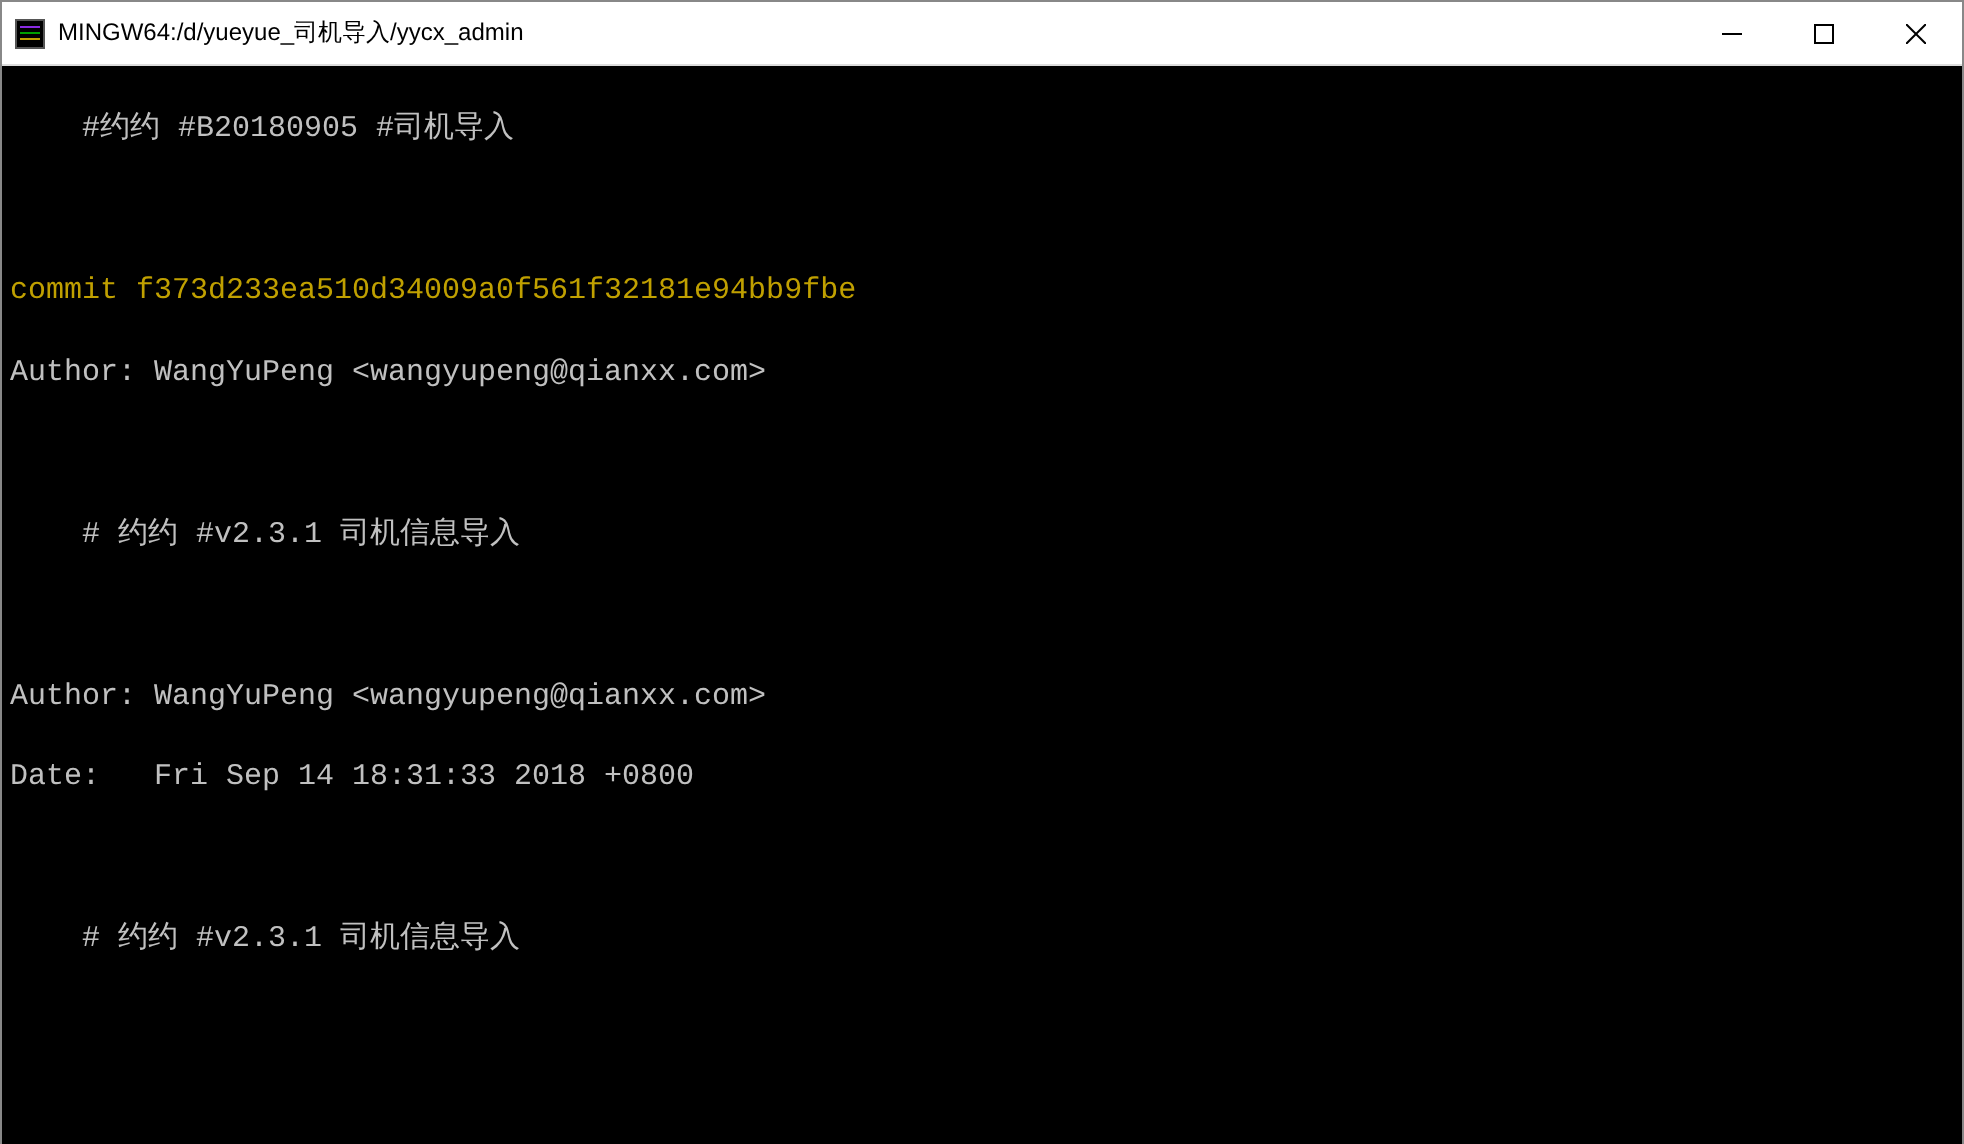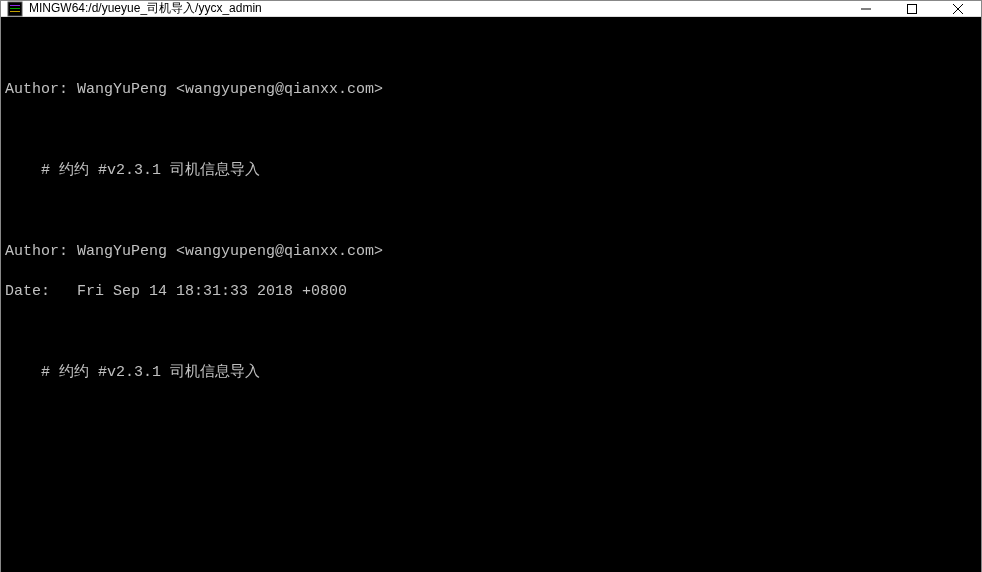--- a/index.html
+++ b/index.html
@@ -1,18 +1,18 @@
 <!DOCTYPE html>
 <html><head>
   <meta charset="utf-8">
   <style>
     * { margin: 0; padding: 0; box-sizing: border-box; }
     body { font-family: Consolas, "Courier New", monospace; font-size: 14px; background: #fff; width: 982px; }
     .window { border: 1px solid #888; }
-    .titlebar { background: #fff; display: flex; align-items: center; height: 16px; border-bottom: 1px solid #ddd; }
+    .titlebar { background: #fff; display: flex; align-items: center; height: 32px; border-bottom: 1px solid #ddd; }
     .titlebar-icon { width: 16px; height: 16px; margin: 0 6px; display: inline-block; }
     .titlebar-icon svg { width: 16px; height: 16px; }
     .titlebar-title { flex: 1; font-family: "Segoe UI", Tahoma, sans-serif; font-size: 12px; color: #000; }
     .winbtn { width: 46px; height: 30px; display: flex; align-items: center; justify-content: center; font-family: "Segoe UI", sans-serif; font-size: 12px; cursor: default; }
     .terminal { background: #000; color: #c0c0c0; padding: 2px 4px 4px 4px; line-height: 1.35; white-space: pre; font-size: 15px; overflow: hidden; }
     .yellow { color: #c0a000; }
   </style>
 </head>
 <body>
 
@@ -39,21 +39,23 @@
     </div>
     <div class="winbtn close">
       <svg width="10" height="10">
           <line x1="0" y1="0" x2="10" y2="10" stroke="#000" stroke-width="1"></line>
           <line x1="10" y1="0" x2="0" y2="10" stroke="#000" stroke-width="1"></line>
         </svg>
     </div>
   </div>
 
   <div class="terminal">
+<div>    #约约 #B20180905 #司机导入</div>
 <div> </div>
+<div class="yellow">commit f373d233ea510d34009a0f561f32181e94bb9fbe</div>
 <div>Author: WangYuPeng &lt;wangyupeng@qianxx.com&gt;</div>
 <div> </div>
 <div>    # 约约 #v2.3.1 司机信息导入</div>
 <div> </div>
 <div>Author: WangYuPeng &lt;wangyupeng@qianxx.com&gt;</div>
 <div>Date:   Fri Sep 14 18:31:33 2018 +0800</div>
 <div> </div>
 <div>    # 约约 #v2.3.1 司机信息导入</div>
 
 

